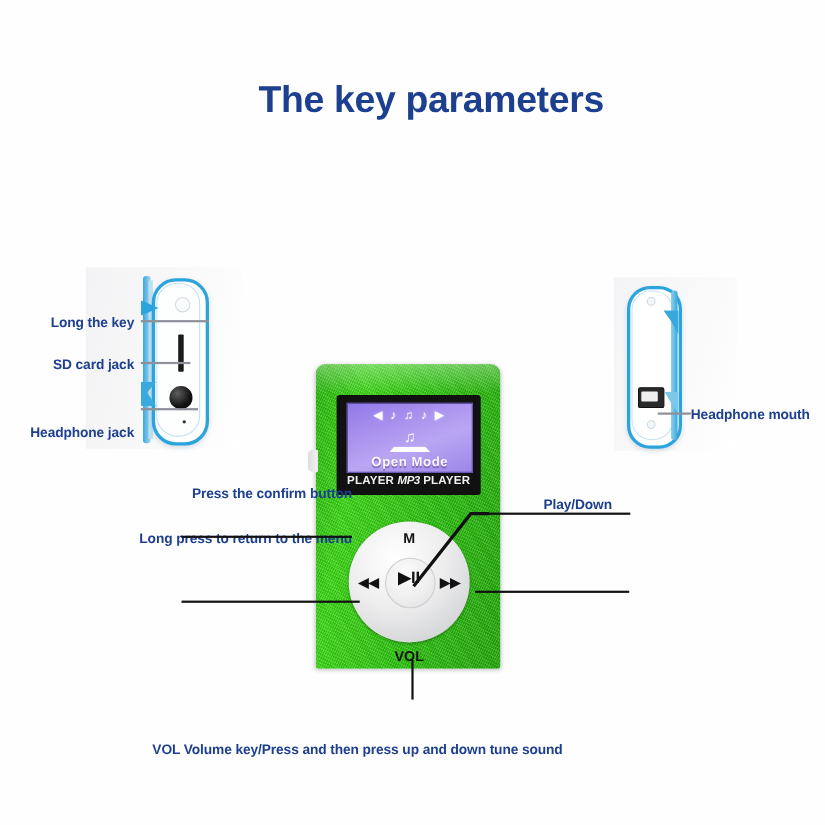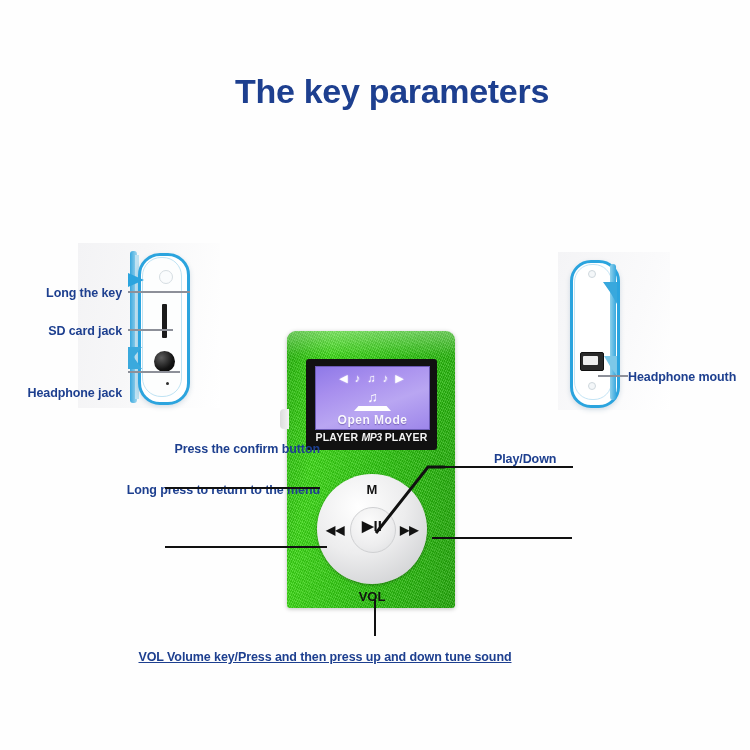--- a/index.html
+++ b/index.html
@@ -414,15 +414,15 @@
 
   <svg id="ln-play-diag" viewBox="0 0 75 80" preserveAspectRatio="none">
     <polyline points="6,78 58,12 75,12" fill="none" stroke="#111111" stroke-width="3"></polyline>
   </svg>
   <div class="line h" id="ln-play-h"></div>
   <div class="lbl" style="left:494px; top:450px;">Play/Down</div>
 
   <div class="line h" id="ln-next"></div>
 
   <div class="line v" id="ln-vol-v"></div>
-  <div class="lbl c" style="left:0px; top:648px; width:650px;text-decoration:underline;">VOL Volume key/Press and then press up and down tune sound</div>
+  <div class="lbl c" style="left:0px; top:672px; width:650px;">VOL Volume key/Press and then press up and down tune sound</div>
 
 </div>
 
 </body></html>

